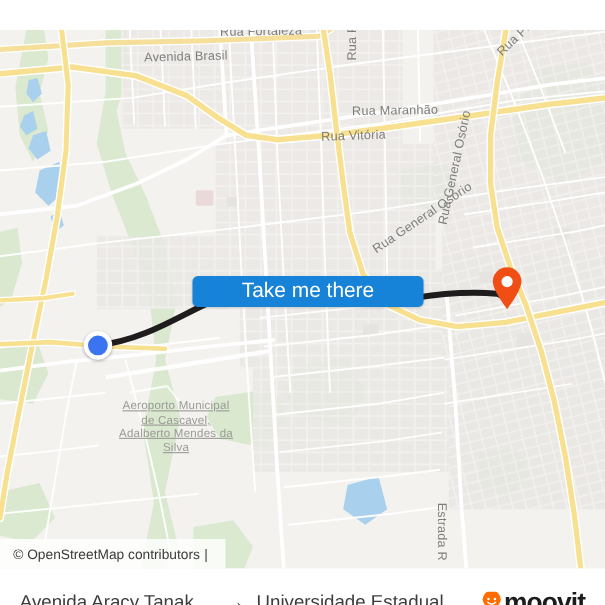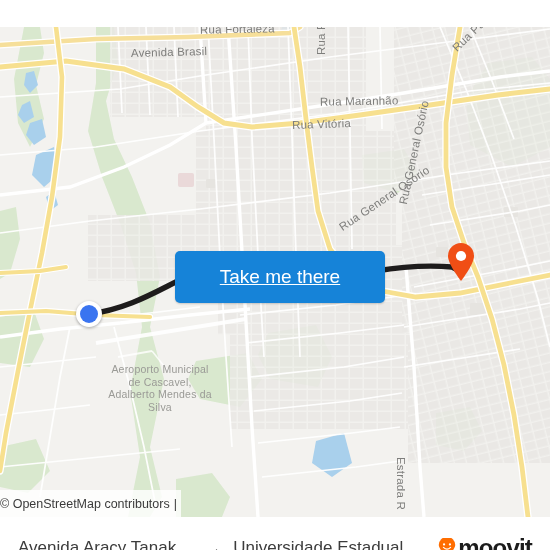--- a/index.html
+++ b/index.html
@@ -21,57 +21,56 @@
 
   .maplabel {
     position:absolute;
     color:#8a8a88;
     font-family:"Liberation Sans", sans-serif;
     white-space:nowrap;
     pointer-events:none;
     letter-spacing:.2px;
   }
   .lbl-street { font-size:11.5px; color:#7e7e7c; }
-  .lbl-area   { font-size:10.5px; color:#9a9a96; text-align:center; line-height:12.5px; white-space:normal; }
+  .lbl-area   { font-size:10.5px; color:#9a9a96; text-align:center; line-height:12.5px; white-space:normal;text-decoration:underline; }
 
   
   .routeline { position:absolute; left:0; top:0; pointer-events:none; }
 
   .origin-marker {
     position:absolute; width:26px; height:26px; border-radius:50%;
     background:#ffffff;
     box-shadow:0 1px 3px rgba(0,0,0,.35);
     display:flex; align-items:center; justify-content:center;
   }
   .origin-marker .dot {
     width:18px; height:18px; border-radius:50%;
     background:#3a74f0;
   }
   .dest-marker { position:absolute; width:30px; height:40px; }
 
   
   .cta {
     position:absolute;
-    left:175px; top:224px; width:210px; height:52px;
+    left:175px; top:224px; width:210px; height:28px;
     background:#1683d8;
     border-radius:5px;
     border:none;
     color:#ffffff;
     font-size:19px;
     font-family:"Liberation Sans", sans-serif;
     display:flex; align-items:center; justify-content:center;
     cursor:pointer;
     box-shadow:0 1px 2px rgba(0,0,0,.18);
-    text-decoration:underline;
   }
 
   
   .attrib-bar {
     position:absolute; left:0; top:463px; height:27px;
-    padding:0 0;
+    padding:0 12px;
     display:flex; align-items:center;
     background:rgba(255,255,255,.82);
     font-size:12.5px;
     color:#3b3b3b;
   }
   .attrib-bar span { white-space:nowrap; }
   .attrib-sep { margin:0 4px; color:#3b3b3b; }
 
   
   .bottombar {

